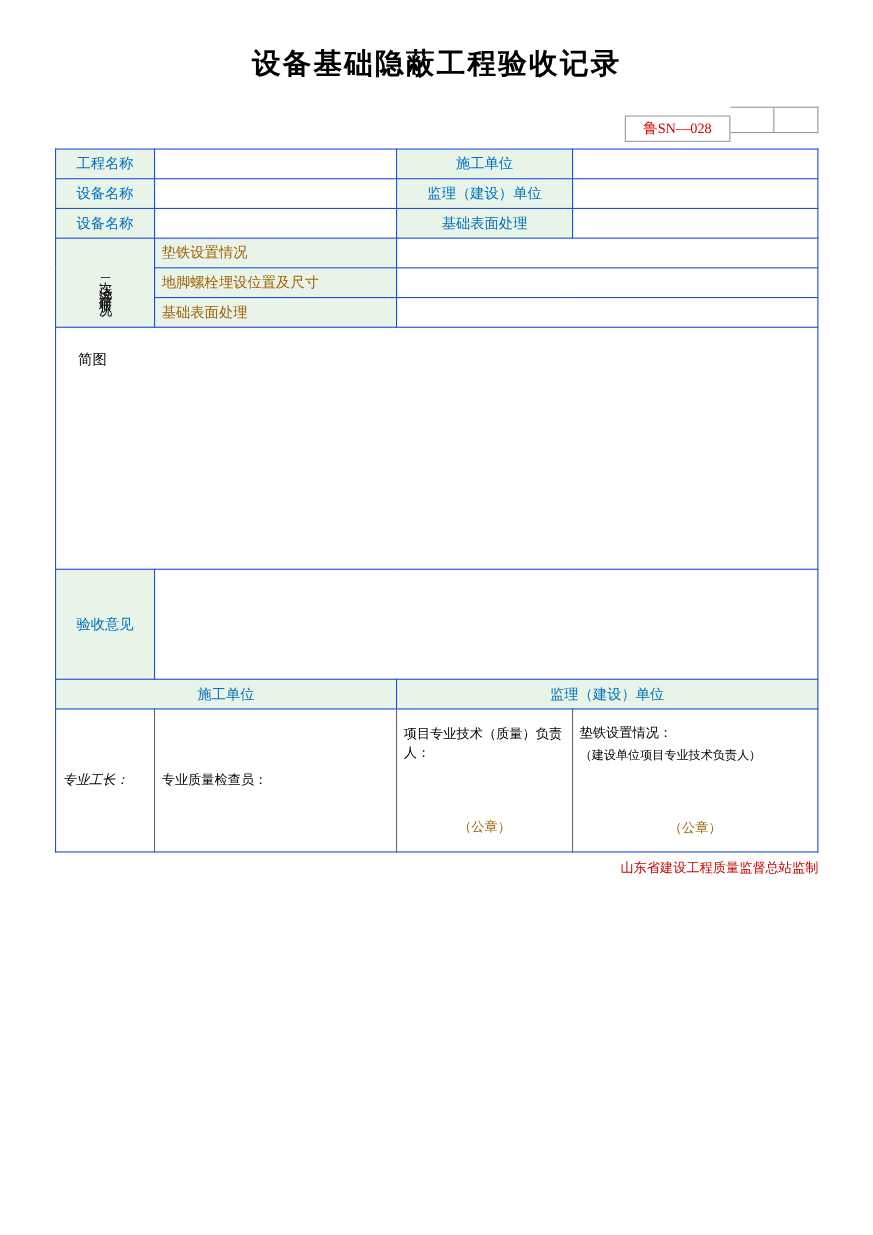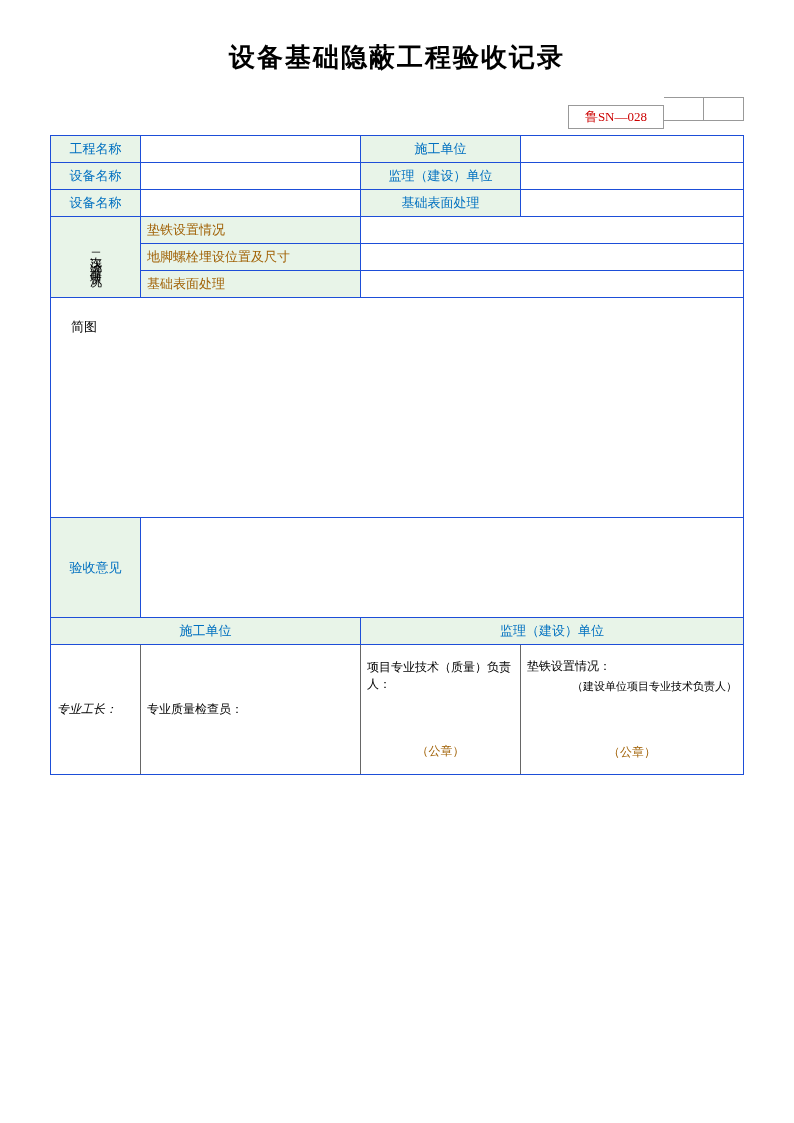--- a/index.html
+++ b/index.html
@@ -205,20 +205,21 @@
       <td class="sig-cell" style="width:120px; border-right:1px solid #666;margin-top:24px;">
         <div>专业质量检查员：</div>
       </td>
       <td class="sig-cell" style="width:160px; border-right:1px solid #666; position:relative;margin-left:37px;">
         <div>项目专业技术（质量）负责人：</div>
         <div class="stamp-text">（公章）</div>
       </td>
 
       <td class="sig-cell">
         <div>垫铁设置情况：</div>
-        <div style="font-size:11px; margin-top:4px;text-align:right;">（建设单位项目专业技术负责人）</div>
+        <div style="font-size:11px; margin-top:4px;">（建设单位项目专业技术负责人）</div>
         <div class="stamp-text">（公章）</div>
       </td>
     </tr>
   </tbody>
     </table>
 
+  <div class="footer-text">山东省建设工程质量监督总站监制</div>
 </div>
 
 </body></html>

